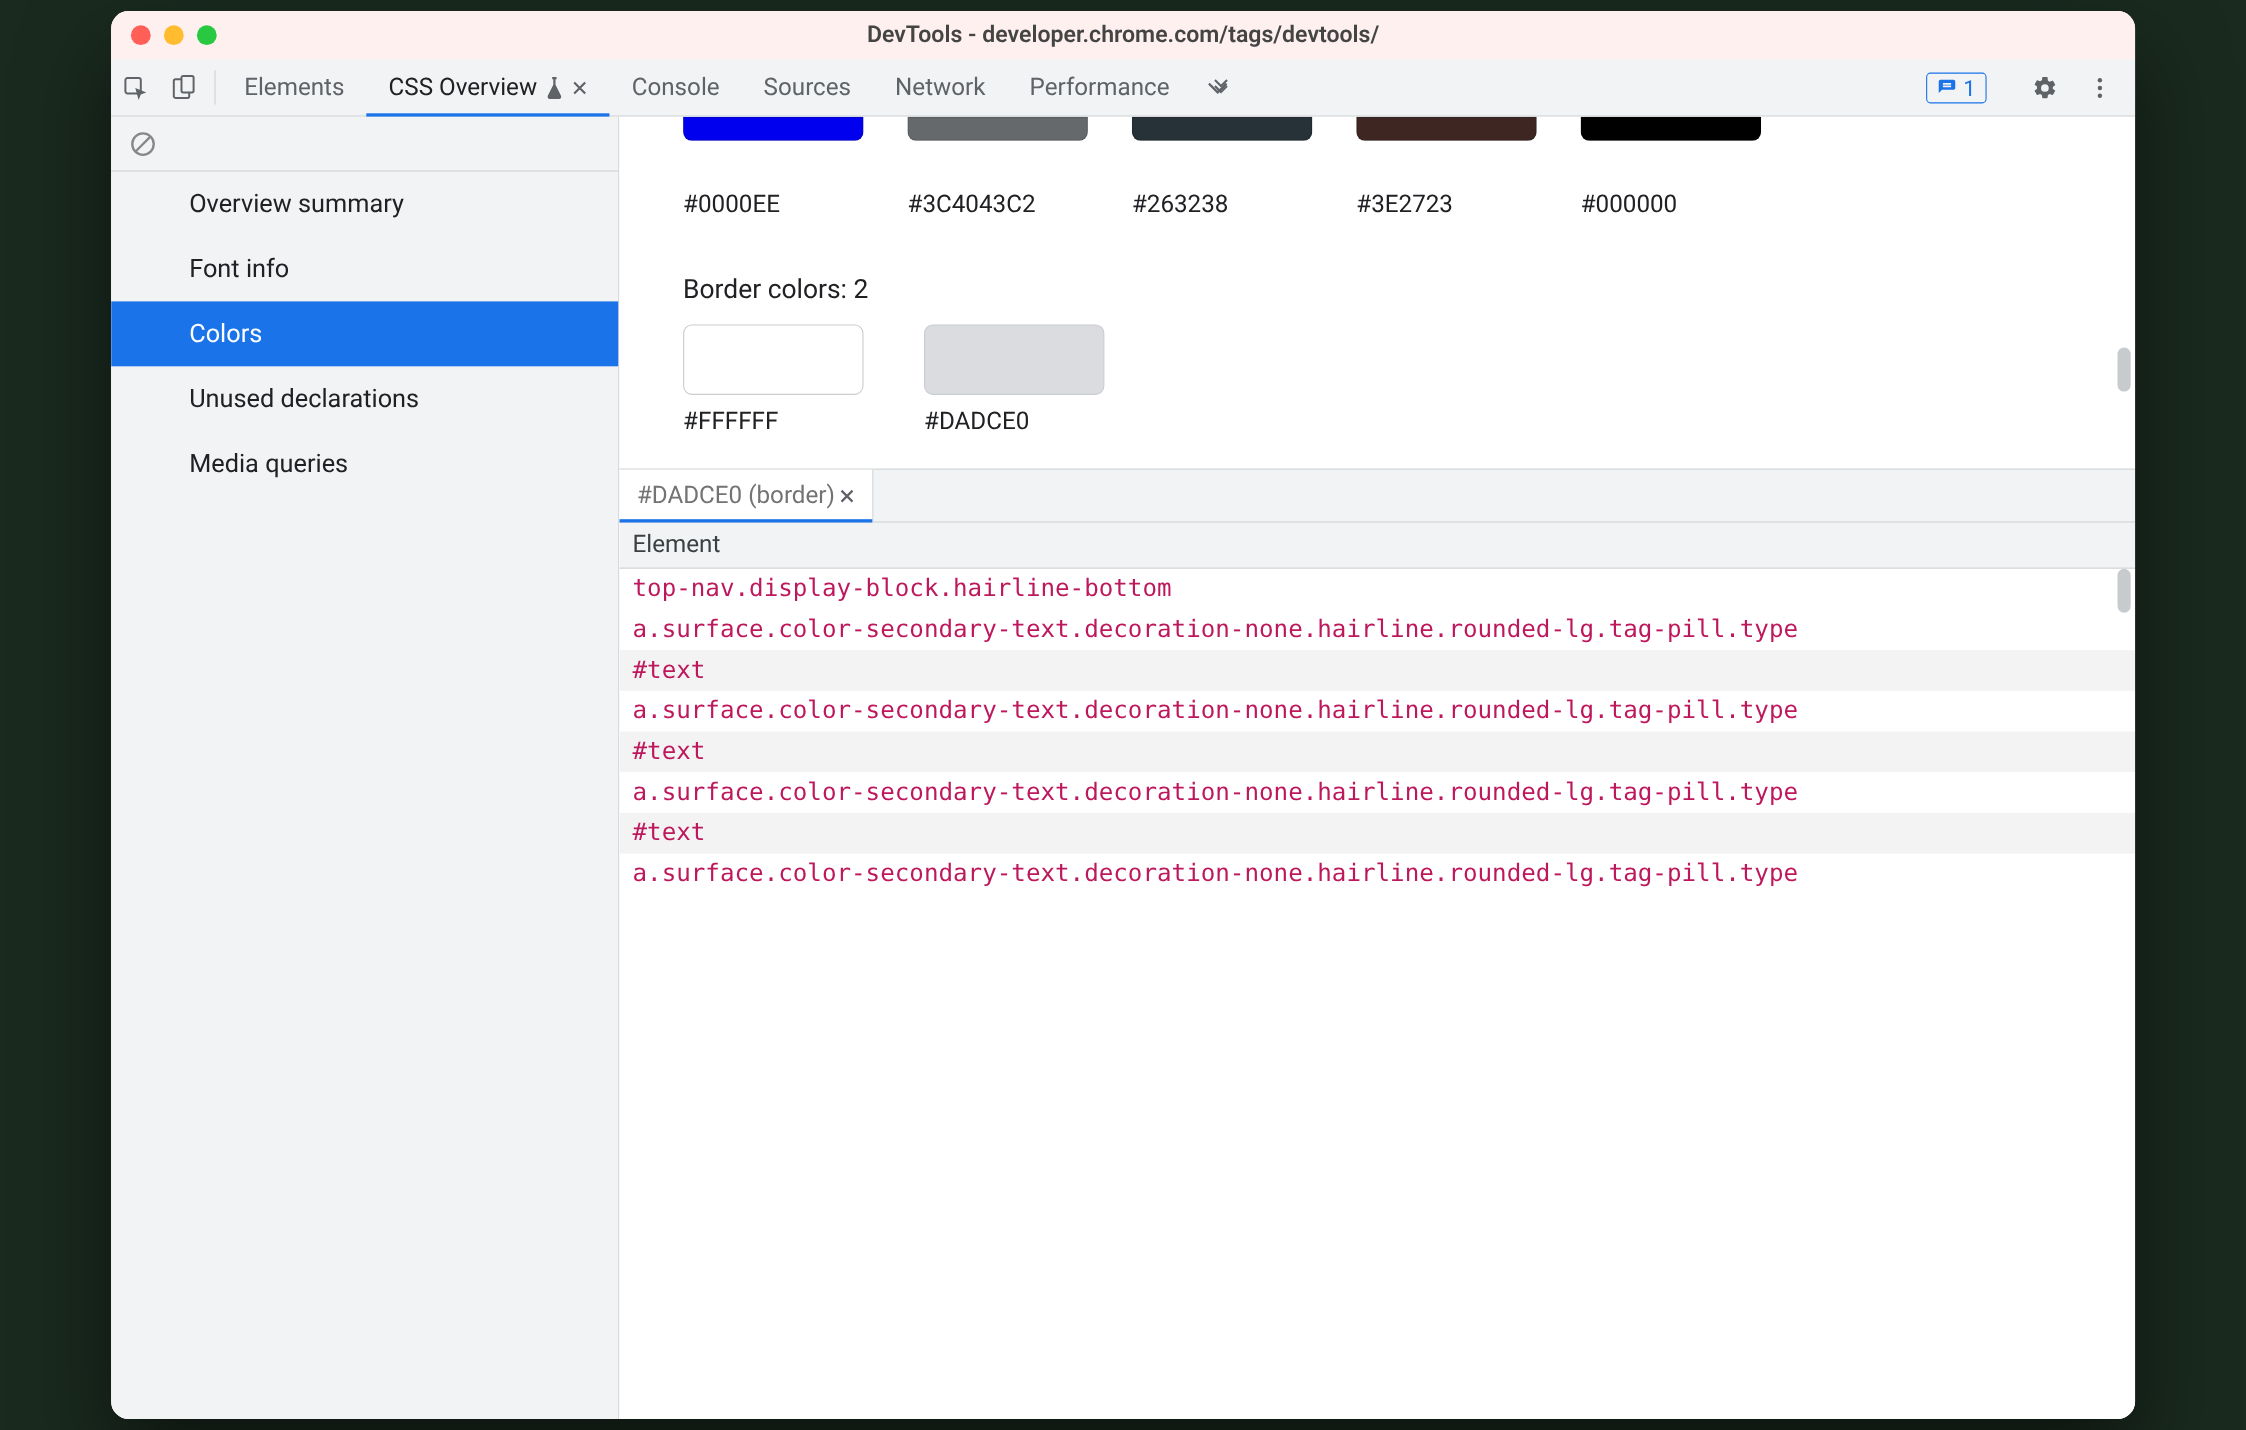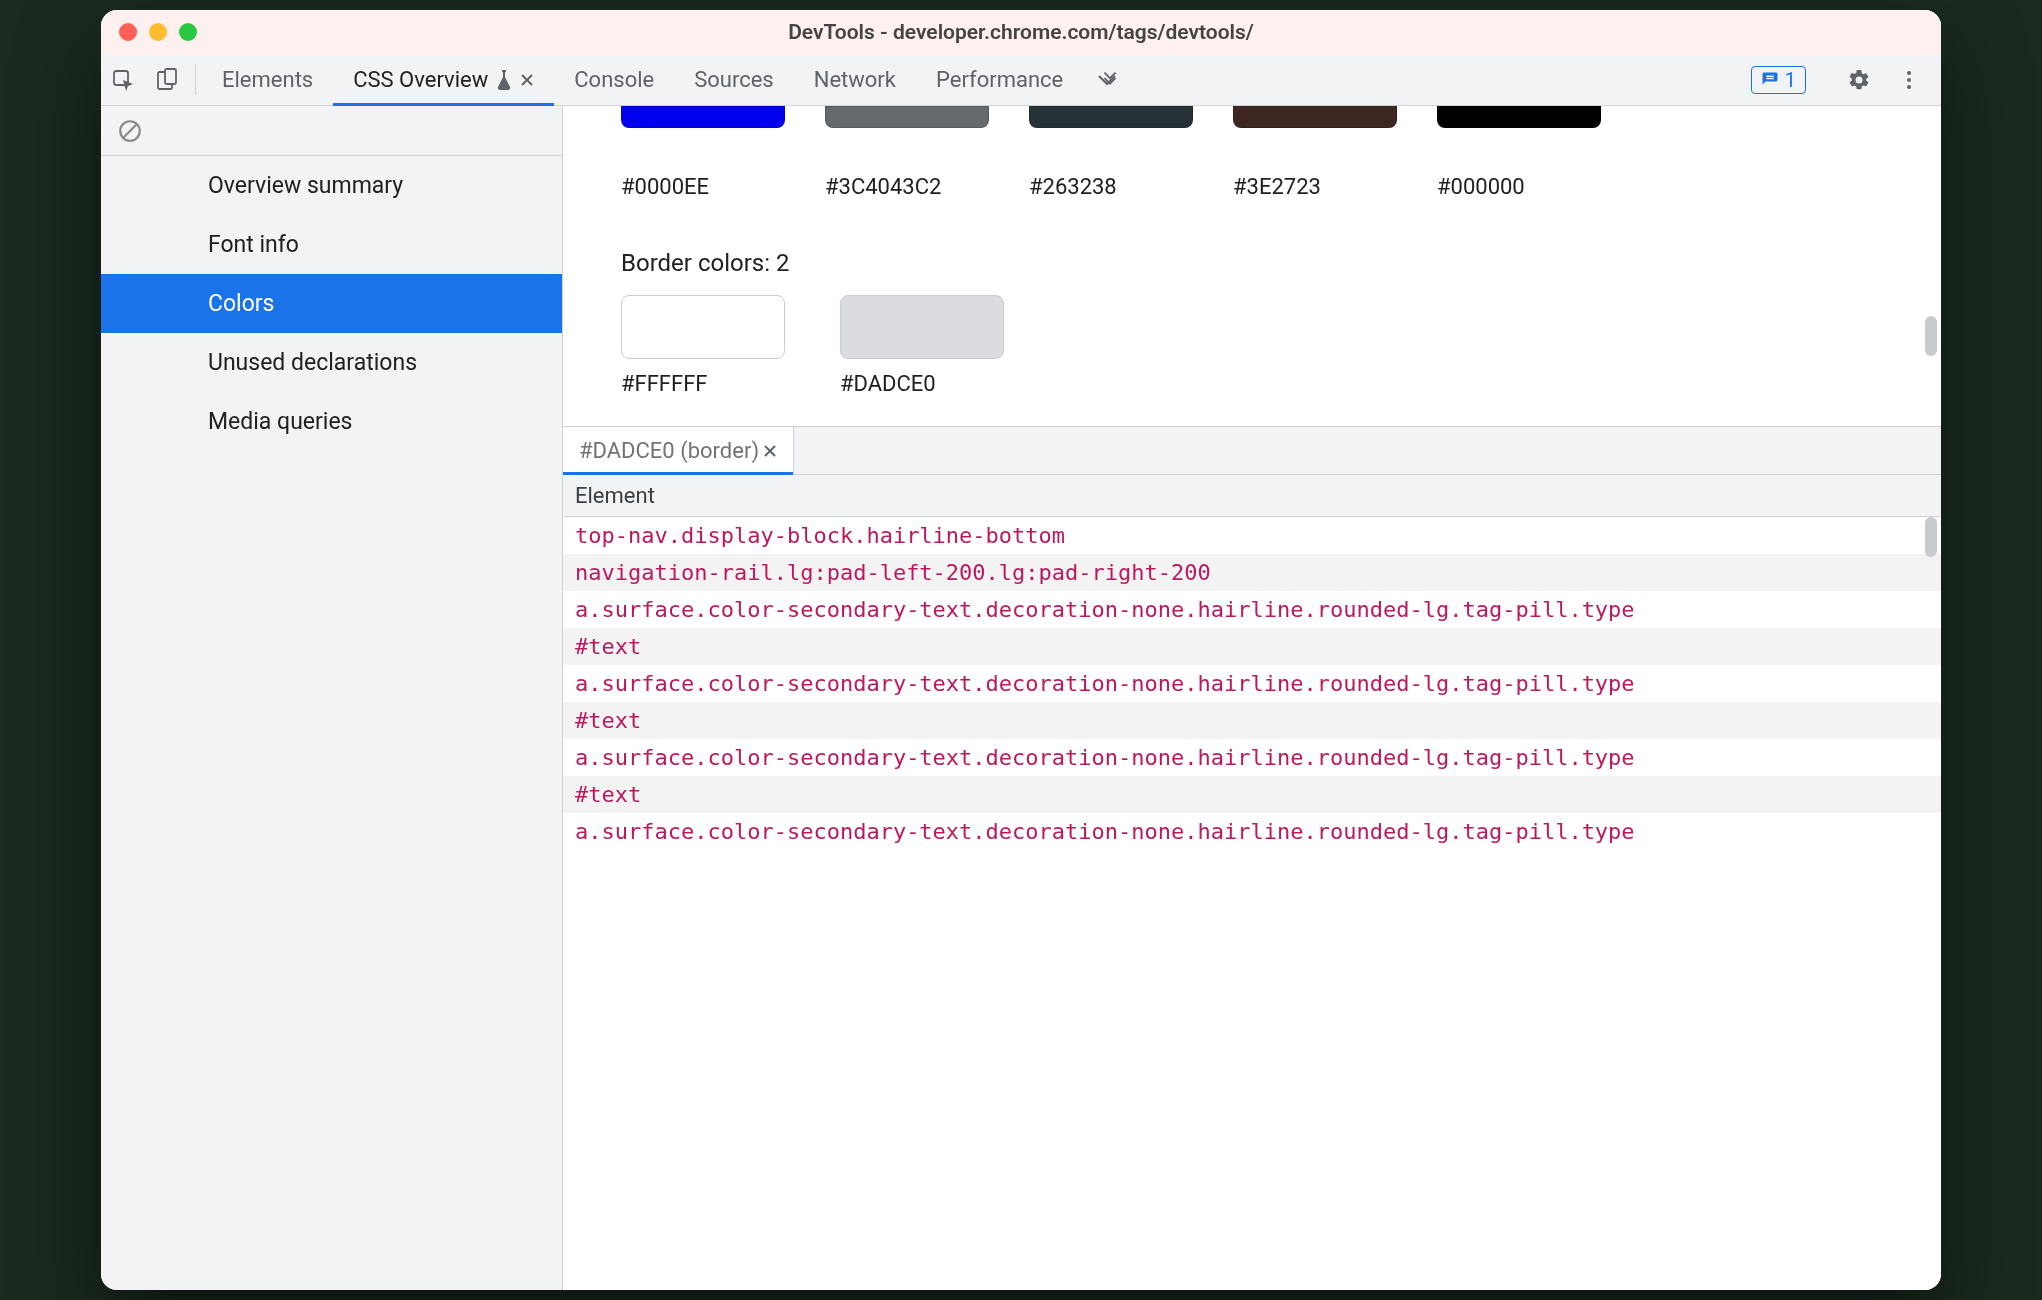--- a/index.html
+++ b/index.html
@@ -81,21 +81,21 @@
   .body { flex:1; display:flex; overflow:hidden; }
   .sidebar {
     width: 462px; background:#f1f3f4; border-right:1px solid #d0d3d6;
     display:flex; flex-direction:column; font-size:23px; color:#202124;
   }
   .sidebar .toprow {
     height:50px; display:flex; align-items:center; padding:0 16px;
     border-bottom:1px solid #d0d3d6;
   }
   .sidebar .item {
-    padding: 16px 0 16px 107px; cursor:pointer;
+    padding: 16px 0 16px 71px; cursor:pointer;
   }
   .sidebar .item.selected {
     background:#1a73e8; color:#fff;
   }
   .main { flex:1; display:flex; flex-direction:column; overflow:hidden; background:#fff; position:relative;}
   .swatches-area {
     padding: 0 58px 30px 58px;
   }
   .row1 { display:flex; gap:40px; }
   .sw { display:flex; flex-direction:column; align-items:flex-start;gap:36px; }
@@ -300,21 +300,20 @@
                 <path d="M2 2L12 12M12 2L2 12"></path>
               </svg>
           </span>
         </div>
       </div>
       <div class="detail-header">Element</div>
 
       <div class="element-list" style="position:relative;">
         <div class="vscroll" style="top:0; height:40px;"></div>
         <div class="erow">top-nav.display-block.hairline-bottom</div>
-        <div class="erow alt">navigation-rail.lg:pad-left-200.lg:pad-right-200</div>
         <div class="erow">a.surface.color-secondary-text.decoration-none.hairline.rounded-lg.tag-pill.type</div>
         <div class="erow alt">#text</div>
         <div class="erow">a.surface.color-secondary-text.decoration-none.hairline.rounded-lg.tag-pill.type</div>
         <div class="erow alt">#text</div>
         <div class="erow">a.surface.color-secondary-text.decoration-none.hairline.rounded-lg.tag-pill.type</div>
         <div class="erow alt">#text</div>
         <div class="erow">a.surface.color-secondary-text.decoration-none.hairline.rounded-lg.tag-pill.type</div>
       </div>
 
     </div>

